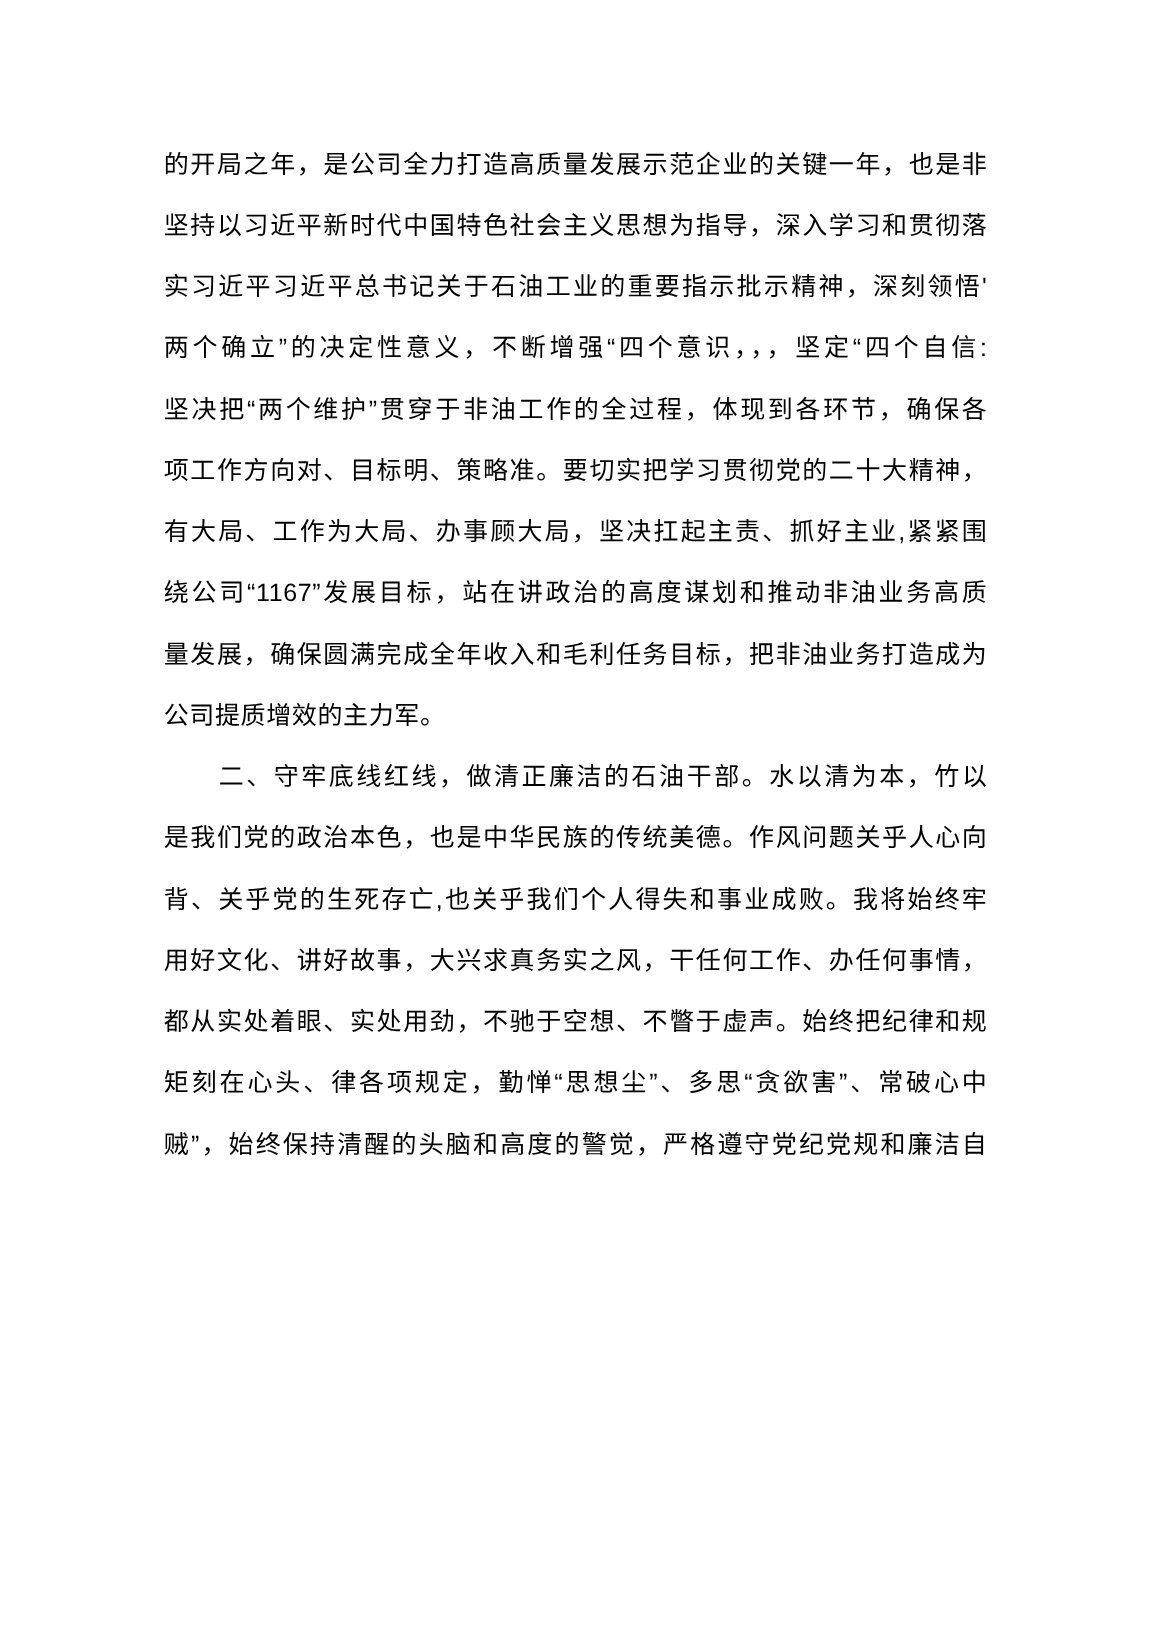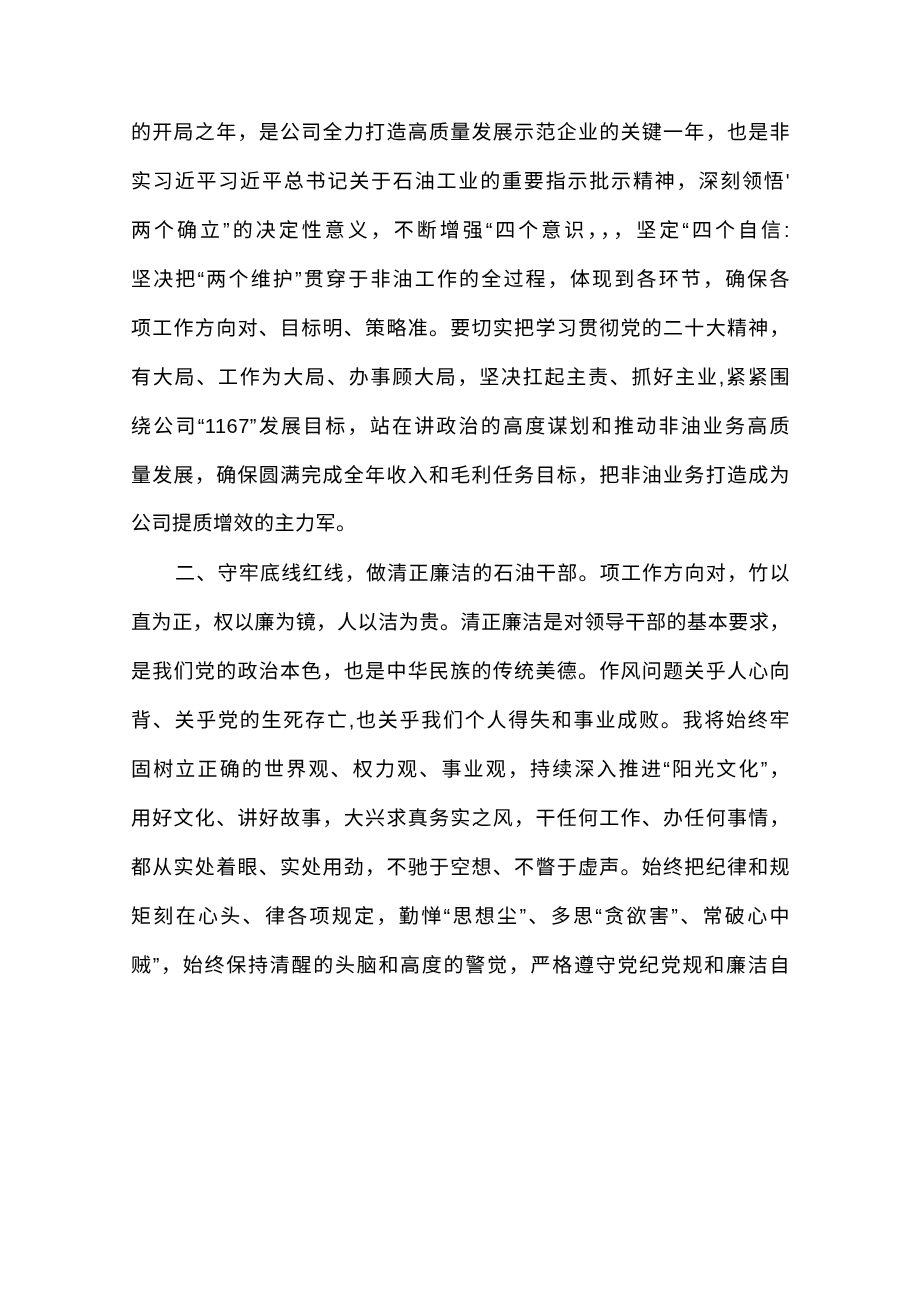--- a/index.html
+++ b/index.html
@@ -31,46 +31,44 @@
     line-height: 49px;
     height: 49px;
     text-align: justify;
     text-align-last: justify;
     letter-spacing: 0.5px;
     color: #000000;
   }
   .line.para-last {
     text-align: right;
     text-align-last: left;
-    font-family: Liberation Mono, monospace;
   }
   .line.indent {
     text-indent: 44px;
   }
   .bold {
     font-weight: normal;
   }
 </style>
 </head>
 <body>
 
 <div class="page">
   <div class="text-block">
       <div class="line"><span>的开局之年，是公司全力打造高质量发展示范企业的关键一年，也是非</span></div>
+      <div class="line"><span>坚持以习近平新时代中国特色社会主义思想为指导，深入学习和贯彻落</span></div>
       <div class="line"><span>实习近平习近平总书记关于石油工业的重要指示批示精神，深刻领悟'</span></div>
       <div class="line"><span>两个确立”的决定性意义，不断增强“四个意识，，，坚定“四个自信:</span></div>
       <div class="line"><span>坚决把“两个维护”贯穿于非油工作的全过程，体现到各环节，确保各</span></div>
       <div class="line"><span>项工作方向对、目标明、策略准。要切实把学习贯彻党的二十大精神，</span></div>
       <div class="line"><span>有大局、工作为大局、办事顾大局，坚决扛起主责、抓好主业,紧紧围</span></div>
       <div class="line"><span>绕公司“1167”发展目标，站在讲政治的高度谋划和推动非油业务高质</span></div>
       <div class="line"><span>量发展，确保圆满完成全年收入和毛利任务目标，把非油业务打造成为</span></div>
       <div class="line para-last"><span>公司提质增效的主力军。</span></div>
-      <div class="line indent"><span class="bold">二、守牢底线红线，做清正廉洁的石油干部。</span><span>项工作方向对，竹以</span></div>
-      <div class="line"><span>直为正，权以廉为镜，人以洁为贵。清正廉洁是对领导干部的基本要求，</span></div>
+      <div class="line indent"><span class="bold">二、守牢底线红线，做清正廉洁的石油干部。</span><span>水以清为本，竹以</span></div>
       <div class="line"><span>是我们党的政治本色，也是中华民族的传统美德。作风问题关乎人心向</span></div>
       <div class="line"><span>背、关乎党的生死存亡,也关乎我们个人得失和事业成败。我将始终牢</span></div>
-      <div class="line"><span>固树立正确的世界观、权力观、事业观，持续深入推进“阳光文化”，</span></div>
       <div class="line"><span>用好文化、讲好故事，大兴求真务实之风，干任何工作、办任何事情，</span></div>
       <div class="line"><span>都从实处着眼、实处用劲，不驰于空想、不瞥于虚声。始终把纪律和规</span></div>
       <div class="line"><span>矩刻在心头、律各项规定，勤惮“思想尘”、多思“贪欲害”、常破心中</span></div>
       <div class="line"><span>贼”，始终保持清醒的头脑和高度的警觉，严格遵守党纪党规和廉洁自</span></div>
     </div>
 </div>
 
 </body></html>

